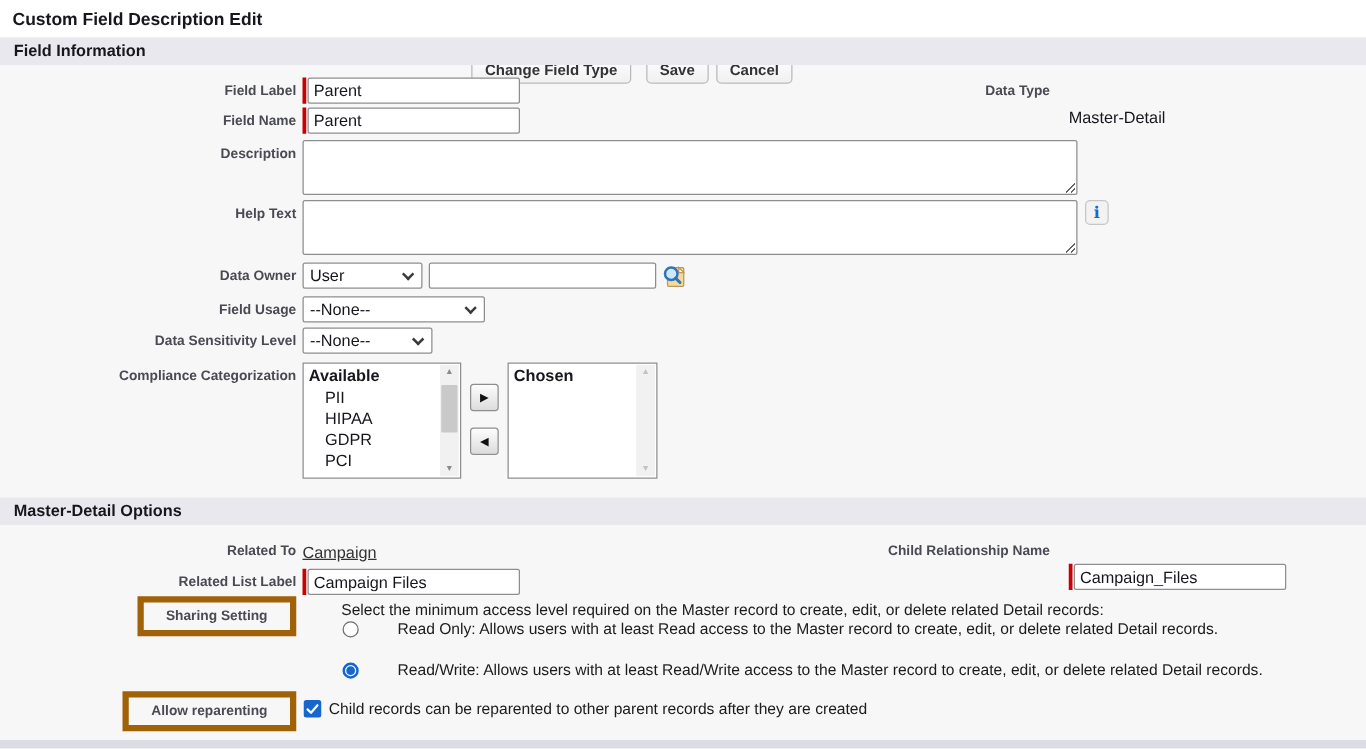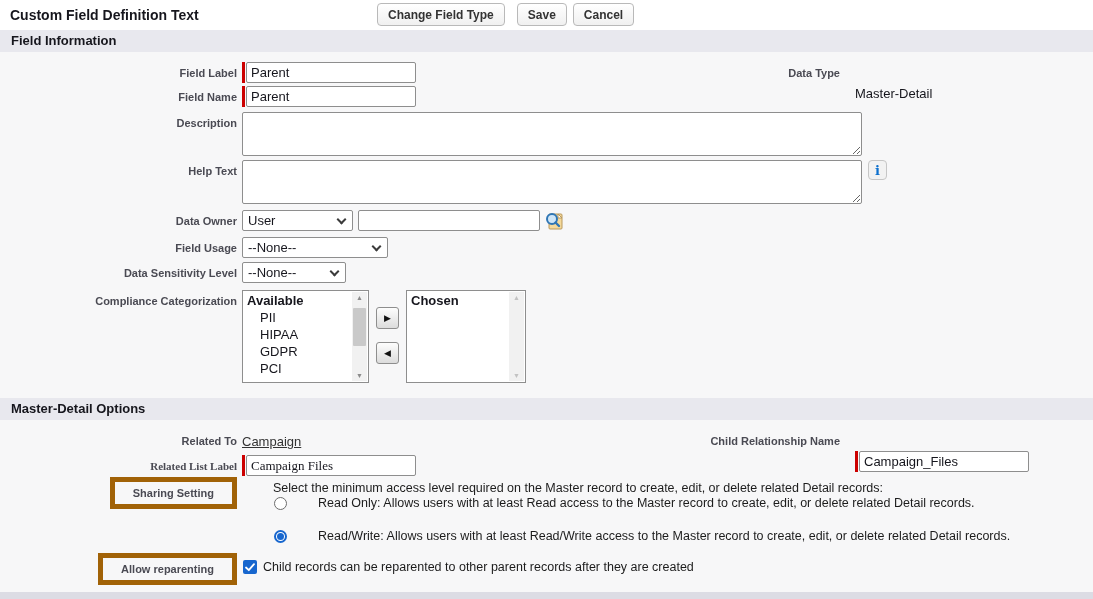--- a/index.html
+++ b/index.html
@@ -5,21 +5,21 @@
   * { margin:0; padding:0; box-sizing:border-box; }
   html,body { background:#ffffff; }
   body { font-family:"Liberation Sans", sans-serif; }
   .page { position:relative; width:1093px; height:599px; background:#f7f7f8; overflow:hidden; }
 
   
   .topbar { position:absolute; top:0; left:0; width:100%; height:30px; background:#ffffff; }
   .page-title { position:absolute; left:10px; top:7px; font-size:14px; font-weight:bold; color:#16161d; }
   .btn-group { position:absolute; left:377px; top:3px; display:flex; align-items:center; }
   .btn { height:23px; background:linear-gradient(#ffffff,#f0f0f0); border:1px solid #b9b9b9; border-radius:4px;
-         font-family:inherit; font-size:12px; font-weight:bold; color:#333; padding:0 10px; cursor:pointer; }
+         font-family:inherit; font-size:12px; font-weight:bold; color:#333; padding:0 10px; cursor:pointer;margin-top:41px; }
   .btn + .btn { margin-left:6px; }
   .btn.first-gap { margin-left:12px; }
 
   
   .sec-hdr { position:absolute; left:0; width:100%; height:22px; background:#e8e8ee;
              font-size:13px; font-weight:bold; color:#16161d; line-height:22px; padding-left:11px; }
 
   
   .row { position:absolute; left:0; width:1093px; display:flex; align-items:flex-start; }
   .lbl { width:237px; flex:none; text-align:right; font-size:11px; font-weight:bold; color:#4a4a53; padding-top:5px; }
@@ -77,21 +77,21 @@
               display:flex; align-items:center; justify-content:center; }
 
   .footer-bar { position:absolute; left:0; top:592px; width:100%; height:7px; background:#dcdce4; }
 </style>
 </head>
 <body>
 
 <div class="page">
 
   <div class="topbar">
-    <div class="page-title">Custom Field Definition Text</div>
+    <div class="page-title">Custom Field Description Edit</div>
     <div class="btn-group">
       <button class="btn">Change Field Type</button>
       <button class="btn first-gap">Save</button>
       <button class="btn">Cancel</button>
     </div>
   </div>
 
   <div class="sec-hdr" style="top:30px;">Field Information</div>
 
   <div class="row" style="top:62px;">
@@ -125,21 +125,21 @@
     <div class="lbl">Help Text</div>
     <div class="fld">
       <textarea class="txtarea" style=""></textarea>
       <span class="info-btn">i</span>
     </div>
   </div>
 
   <div class="row" style="top:210px;">
     <div class="lbl">Data Owner</div>
     <div class="fld">
-      <div class="selectbox" style="width:111px;">
+      <div class="selectbox" style="width:96px;">
         <span>User</span>
         <span class="chev"></span>
       </div>
       <input class="tinput" type="text" style="width: 182px; margin-left: 5px;">
       <button class="lookup-btn">
         <svg width="21" height="20" viewBox="0 0 21 20">
           <rect x="5" y="3" width="13" height="15" rx="1" fill="#f5d99a" stroke="#b9995c" stroke-width="1"></rect>
           <path d="M14 3 L18 7 L14 7 Z" fill="#fff" stroke="#b9995c" stroke-width="1"></path>
           <circle cx="8" cy="8" r="5" fill="#cfe6f7" stroke="#2f76b5" stroke-width="2"></circle>
           <line x1="11.5" y1="11.5" x2="15" y2="15" stroke="#2f76b5" stroke-width="2.4" stroke-linecap="round"></line>
@@ -206,21 +206,21 @@
     </div>
     <div class="right-pair">
       <div class="right-lbl">Child Relationship Name</div>
       <div class="right-val">
         <span class="reqbar"></span>
         <input class="tinput" type="text" value="Campaign_Files" style="">
       </div>
     </div>
   </div>
 
-  <div class="row" style="top:455px;font-family:Liberation Serif, serif;">
+  <div class="row" style="top:455px;">
     <div class="lbl">Related List Label</div>
     <div class="fld">
       <span class="reqbar"></span>
       <input class="tinput" type="text" value="Campaign Files" style="">
     </div>
   </div>
 
   <div class="row" style="top:477px;">
     <div class="lbl" style="padding-top:0;">
       <span class="redbox">Sharing Setting</span>

